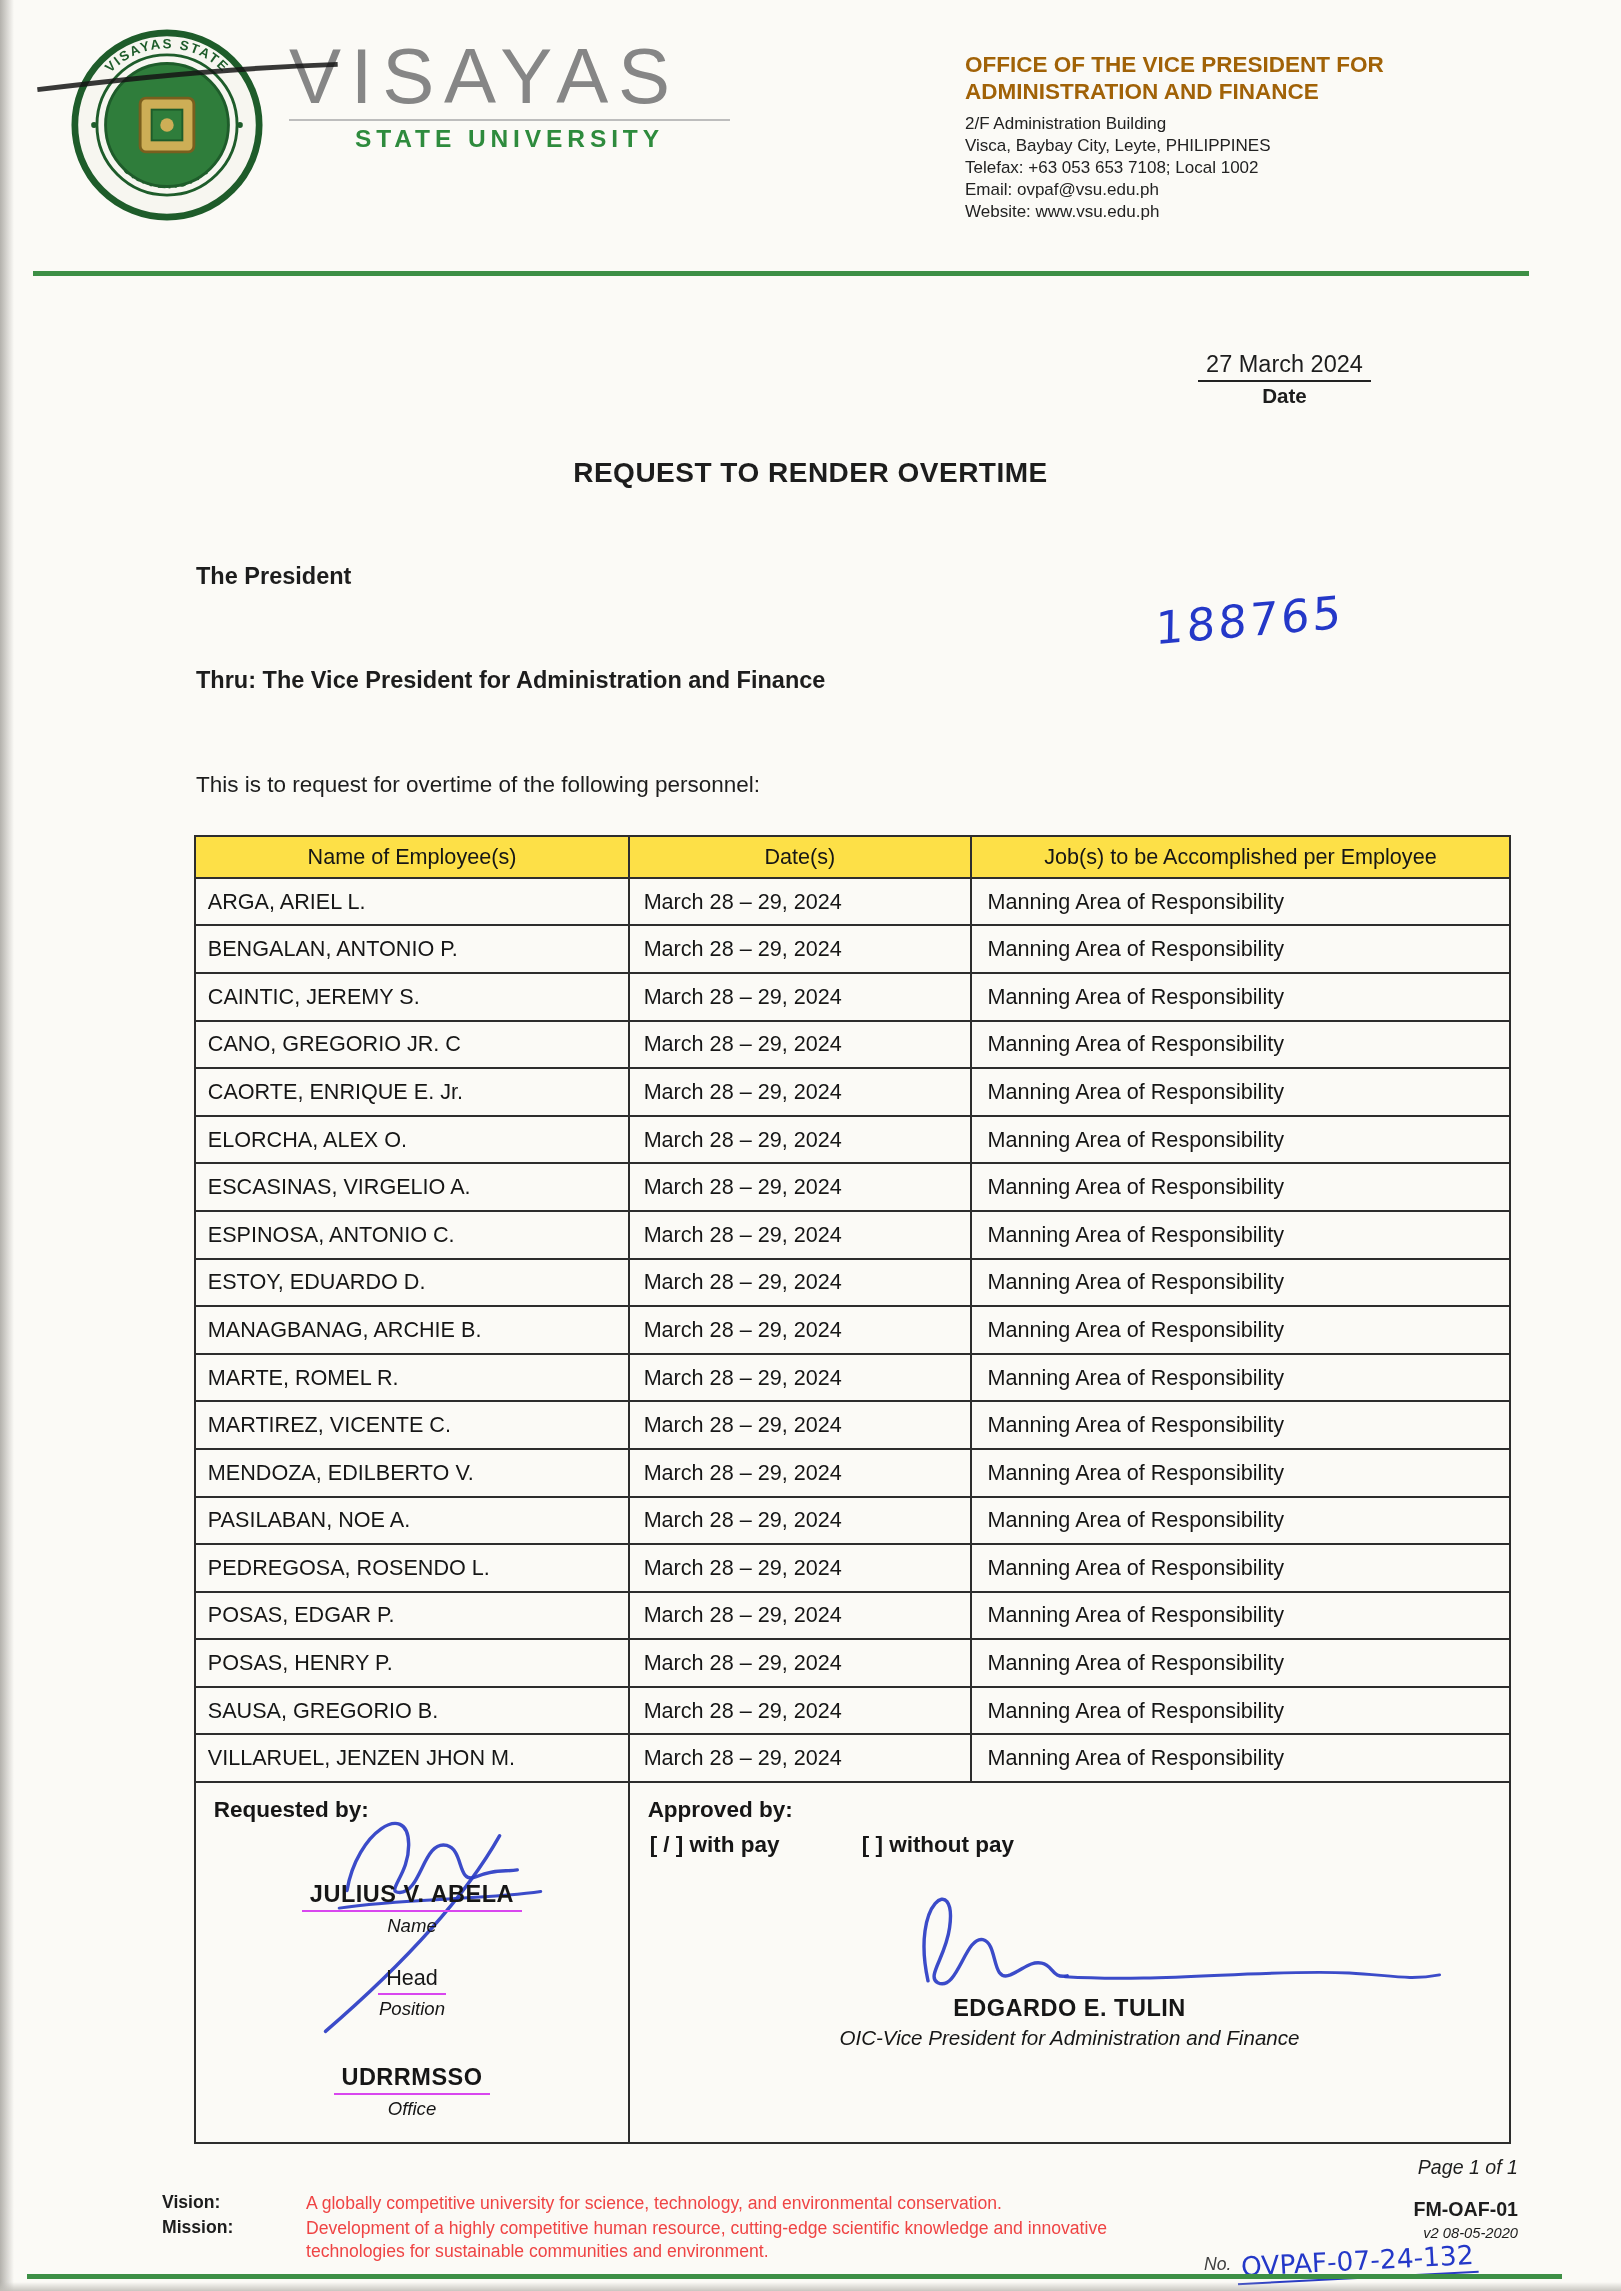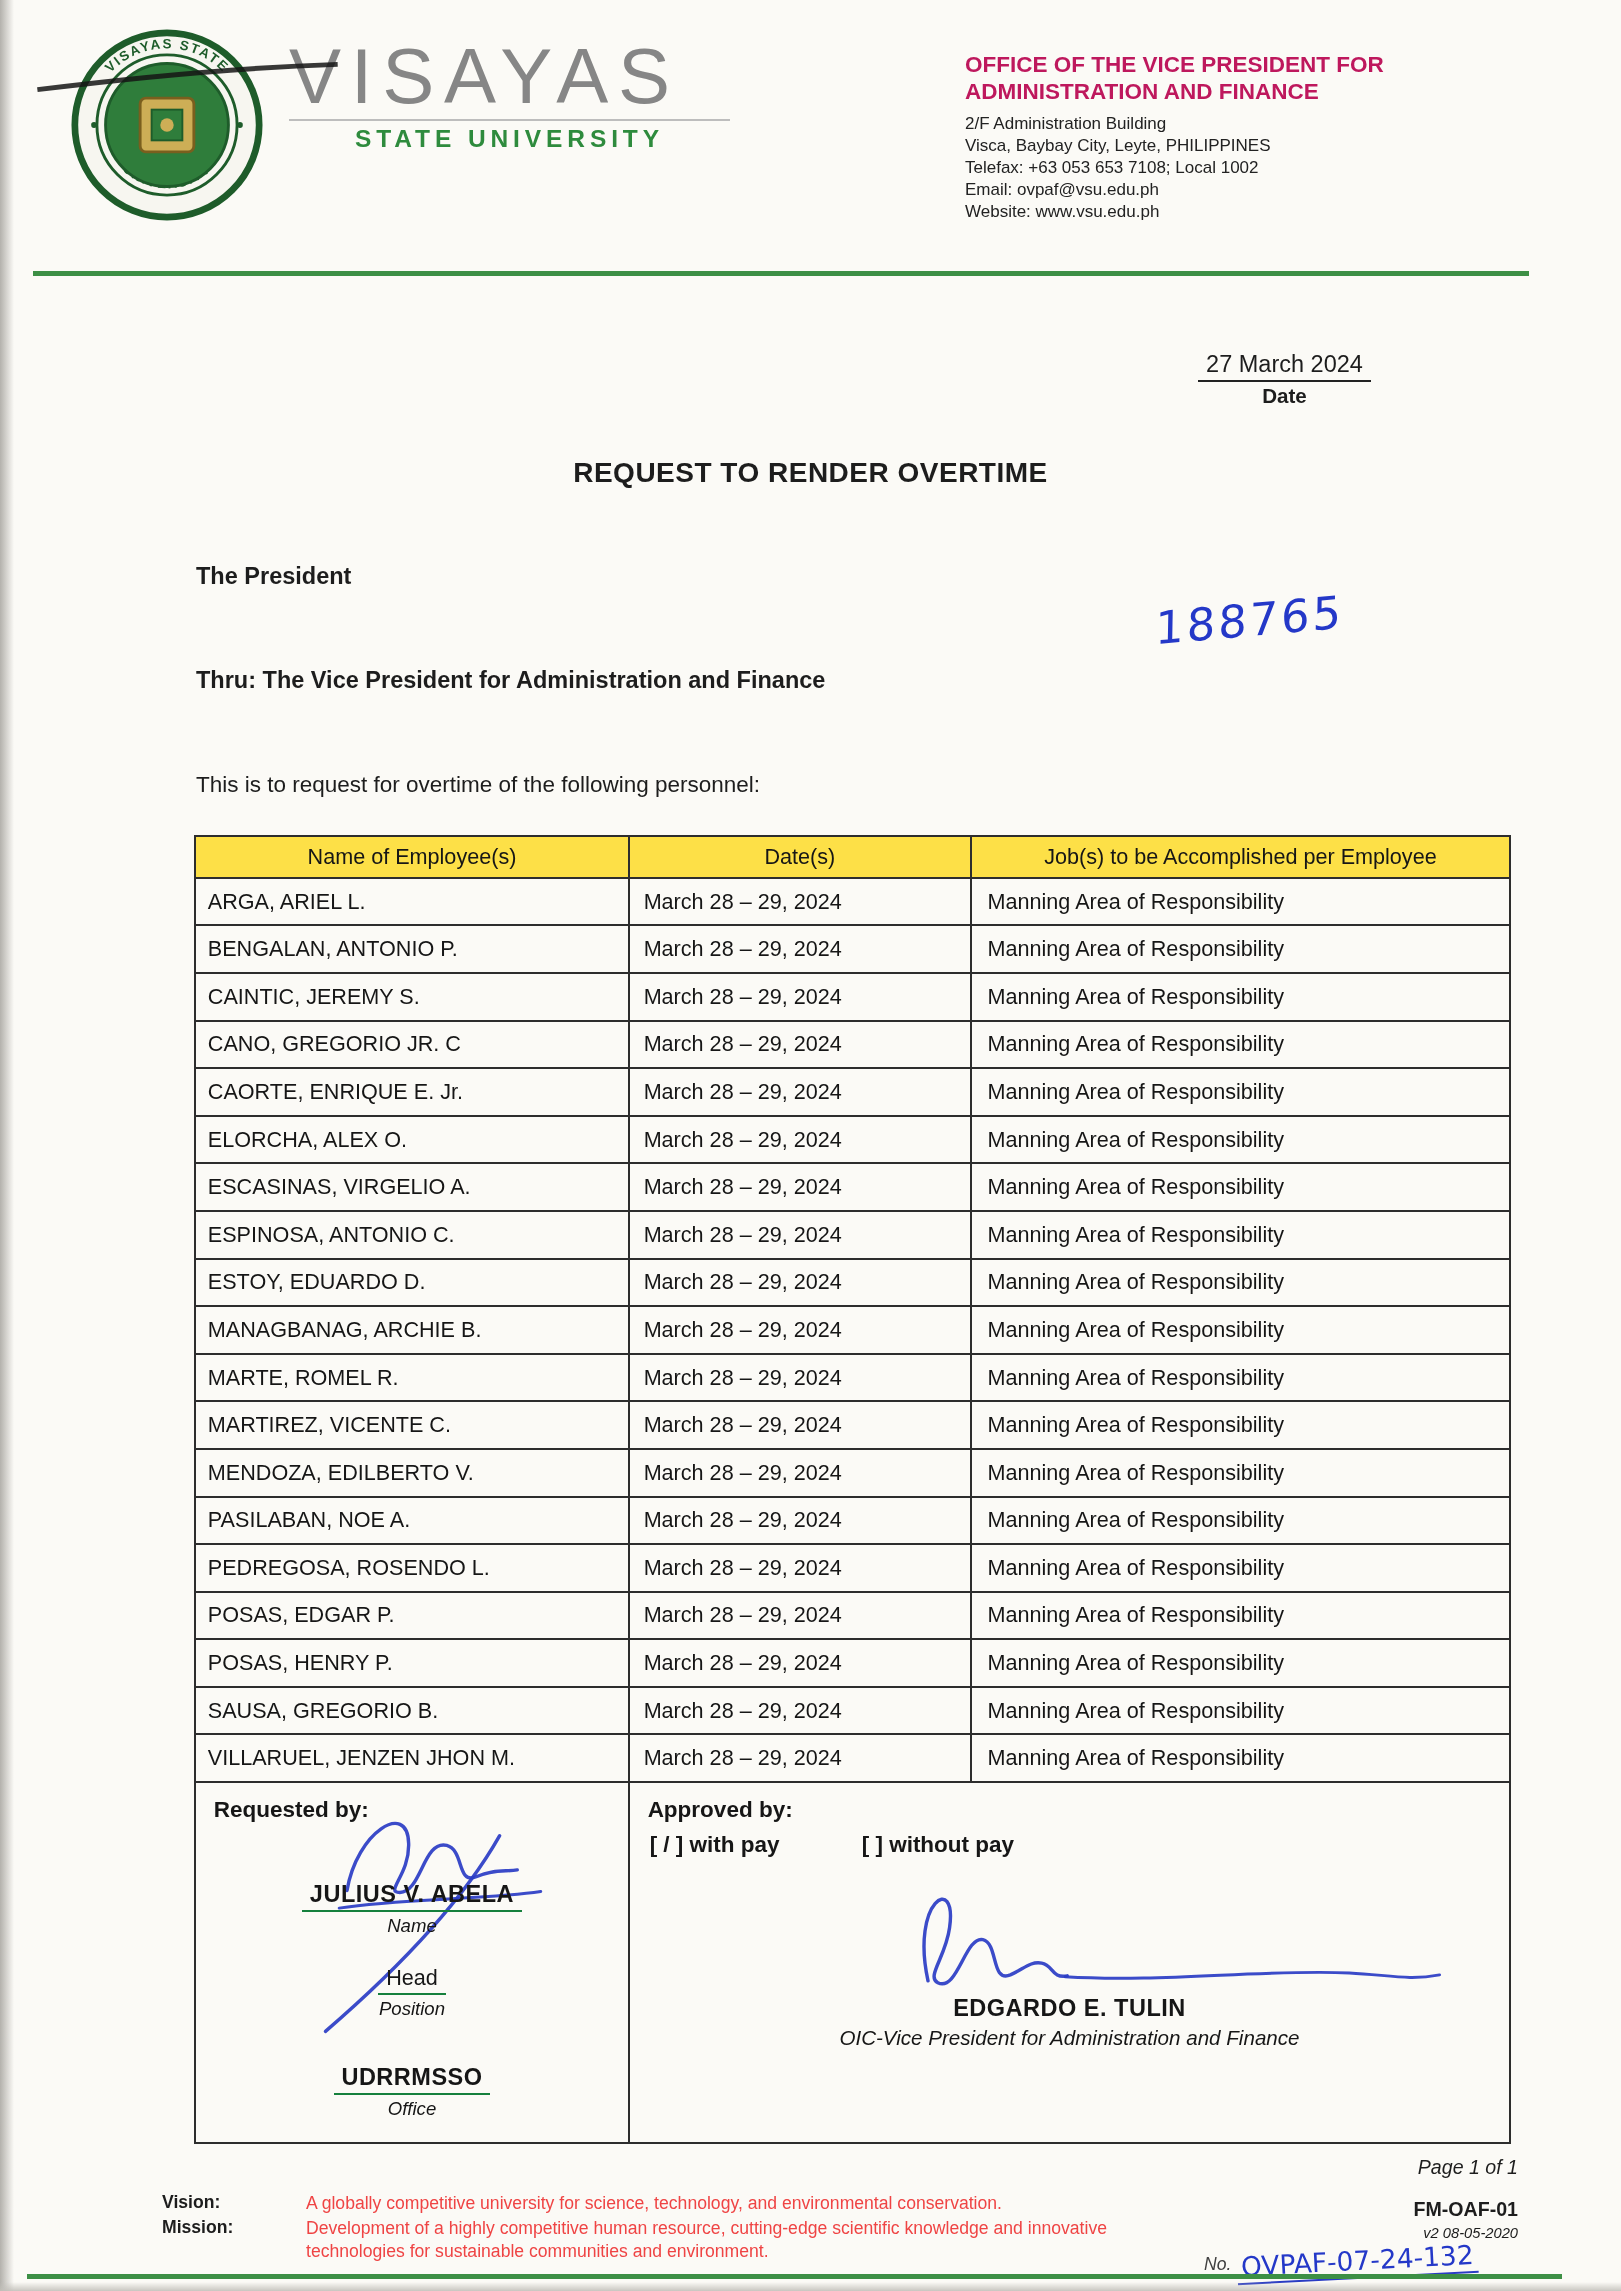--- a/index.html
+++ b/index.html
@@ -31,21 +31,21 @@
   .logo-name{
     font-size:78px;letter-spacing:9.8px;color:#868686;
     font-weight:400;line-height:1;white-space:nowrap;
   }
   .logo-sub{
     margin-top:3.9px;text-align:center;
     color:#2e8b3d;font-weight:bold;font-size:24.5px;letter-spacing:4.9px;
     border-top:2px solid #bdbdbd;padding-top:3.9px;
   }
   .office-block{left:965px;top:51px;width:573px;}
-  .office-title{font-size:22.5px;font-weight:bold;color:#be185d;line-height:27.4px;}
+  .office-title{font-size:22.5px;font-weight:bold;color:#a16207;line-height:27.4px;}
   .office-address{margin-top:6.9px;font-size:17px;line-height:22px;color:#222;}
   .rule-green{height:4.9px;background:#3d8f45;}
   .rule-top{left:33px;right:92px;top:271px;}
   .rule-bottom{left:27.4px;right:59px;top:2274px;}
 
   
   .date-block{left:1157px;top:351px;width:255px;text-align:center;}
   .date-value{font-size:23.5px;border-bottom:2px solid #222;padding:0 7.8px 2px;display:inline-block;}
   .date-label{font-size:20.6px;font-weight:bold;margin-top:2px;}
   .doc-title{left:0;right:0;top:457px;text-align:center;font-size:28px;font-weight:bold;letter-spacing:0.5px;}
@@ -73,21 +73,21 @@
   .ot td.c-date{width:26%;margin-top:40px;}
   .ot td.c-job{width:41%;padding-left:15.7px;}
 
   
   .sig-cell{vertical-align:top;height:351px;padding:4px !important;border-radius:24px;}
   .sig-inner{position:relative;width:100%;height:351px;}
   .sig-label{position:absolute;left:13.7px;top:9.8px;font-size:22.5px;font-weight:bold;}
   .pay-row{position:absolute;left:15.7px;top:45px;font-size:22.5px;font-weight:bold;}
   .pay-gap{display:inline-block;width:82px;}
   .sig-stack{position:absolute;left:0;right:0;text-align:center;}
-  .u{border-bottom:2px solid #15803d;display:inline-block;padding:0 7.8px 2px;}
+  .u{border-bottom:2px solid #d946ef;display:inline-block;padding:0 7.8px 2px;}
   .sig-name{font-size:23.5px;font-weight:bold;letter-spacing:0.5px;}
   .sig-small-label{font-size:18.6px;font-style:italic;margin-top:2.9px;}
   .sig-mid{font-size:21.6px;}
   .sig-title-it{font-size:20.6px;font-style:italic;margin-top:3.9px;}
   .ink{stroke:#2a3cc4;fill:none;stroke-linecap:round;stroke-linejoin:round;opacity:.92;}
 
   
   .page-info{top:2156px;right:103px;font-size:19.6px;font-style:italic;}
   .vm-label{left:162px;font-size:17.6px;font-weight:bold;}
   .vm-text{left:306px;width:863px;font-size:17.6px;line-height:22.5px;color:#ef4444;}

